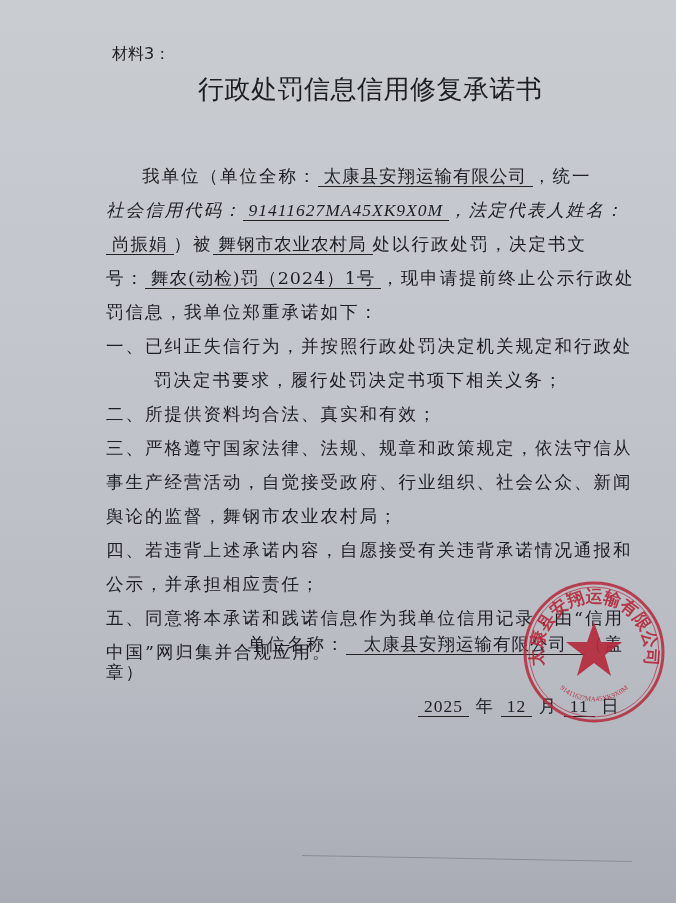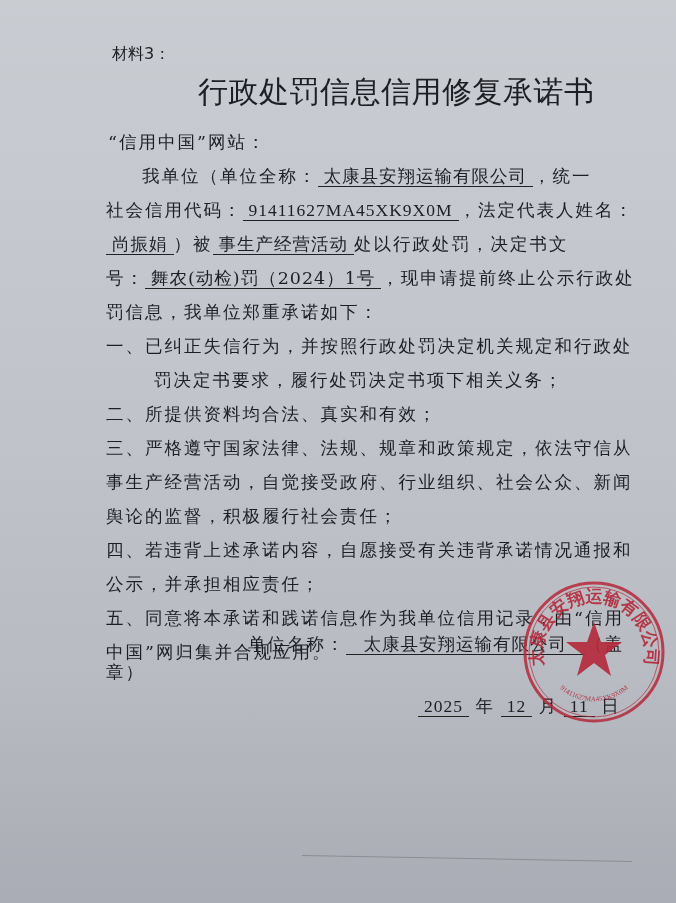--- a/index.html
+++ b/index.html
@@ -4,57 +4,56 @@
 <style>
   html, body { margin:0; padding:0; }
   body {
     width:676px; height:903px; overflow:hidden; position:relative;
     background: linear-gradient(180deg, #c9ccd1 0%, #c2c5cb 40%, #b8bbc2 75%, #a9acb4 100%);
     font-family: "DejaVu Serif", "Liberation Serif", serif;
     color:#1e1f24;
   }
   .page { position:absolute; left:12px; top:0; width:676px; height:668px; }
   .label { position:absolute; left:100px; top:44px; font-size:16px; font-family:"DejaVu Sans", sans-serif; }
-  .title { position:absolute; left:186px; top:72px; font-size:30px; font-family:"DejaVu Sans", sans-serif; letter-spacing:0.5px; }
+  .title { position:absolute; left:186px; top:72px; font-size:26px; font-family:"DejaVu Sans", sans-serif; letter-spacing:0.5px; }
   .line { position:absolute; left:94px; font-size:17.5px; white-space:nowrap; letter-spacing:2px; }
   .u { border-bottom:1px solid #222; padding:0 6px; letter-spacing:1px; }
   .seal {
     position:absolute; left:510px; top:580px; width:144px; height:144px;
   }
   .crease { position:absolute; left:290px; top:858px; width:330px; height:1px; background:#8a8d95; transform:rotate(1deg); }
 </style>
 </head>
 <body>
 
 <div class="page">
   <div class="label">材料3：</div>
   <div class="title">行政处罚信息信用修复承诺书</div>
 
-  <div class="line" style="top:130px;left:96px;">“信用中国”网站：</div>
 
   <div class="line" style="top:164px;left:130px;">
     <span>我单位（单位全称：</span><span class="u">太康县安翔运输有限公司</span><span>，统一</span>
   </div>
-  <div class="line" style="top:198px;">
+  <div class="line" style="top:198px;font-style:italic;">
     <span>社会信用代码：</span><span class="u" style="font-family:'Liberation Serif',serif;">91411627MA45XK9X0M</span><span>，法定代表人姓名：</span>
   </div>
   <div class="line" style="top:232px;">
-    <span class="u">尚振娟</span><span>）被</span><span class="u">事生产经营活动</span><span>处以行政处罚，决定书文</span>
+    <span class="u">尚振娟</span><span>）被</span><span class="u">舞钢市农业农村局</span><span>处以行政处罚，决定书文</span>
   </div>
   <div class="line" style="top:266px;">
     <span>号：</span><span class="u">舞农(动检)罚（2024）1号</span><span>，现申请提前终止公示行政处</span>
   </div>
   <div class="line" style="top:300px;">罚信息，我单位郑重承诺如下：</div>
 
   <div class="line" style="top:334px;">一、已纠正失信行为，并按照行政处罚决定机关规定和行政处</div>
   <div class="line" style="top:368px;margin-left:48px;">罚决定书要求，履行处罚决定书项下相关义务；</div>
   <div class="line" style="top:402px;">二、所提供资料均合法、真实和有效；</div>
   <div class="line" style="top:436px;">三、严格遵守国家法律、法规、规章和政策规定，依法守信从</div>
   <div class="line" style="top:470px;">事生产经营活动，自觉接受政府、行业组织、社会公众、新闻</div>
-  <div class="line" style="top:504px;">舆论的监督，积极履行社会责任；</div>
+  <div class="line" style="top:504px;">舆论的监督，舞钢市农业农村局；</div>
   <div class="line" style="top:538px;">四、若违背上述承诺内容，自愿接受有关违背承诺情况通报和</div>
   <div class="line" style="top:606px;">五、同意将本承诺和践诺信息作为我单位信用记录，由“信用</div>
   <div class="line" style="top:572px;">公示，并承担相应责任；</div>
   <div class="line" style="top:640px;">中国”网归集并合规应用。</div>
 
   <div class="line" style="top:632px;left:236px;">
     <span>单位名称：</span><span class="u" style="padding:0 18px;">太康县安翔运输有限公司</span><span>（盖</span>
   </div>
   <div class="line" style="top:660px;">章）</div>
 

